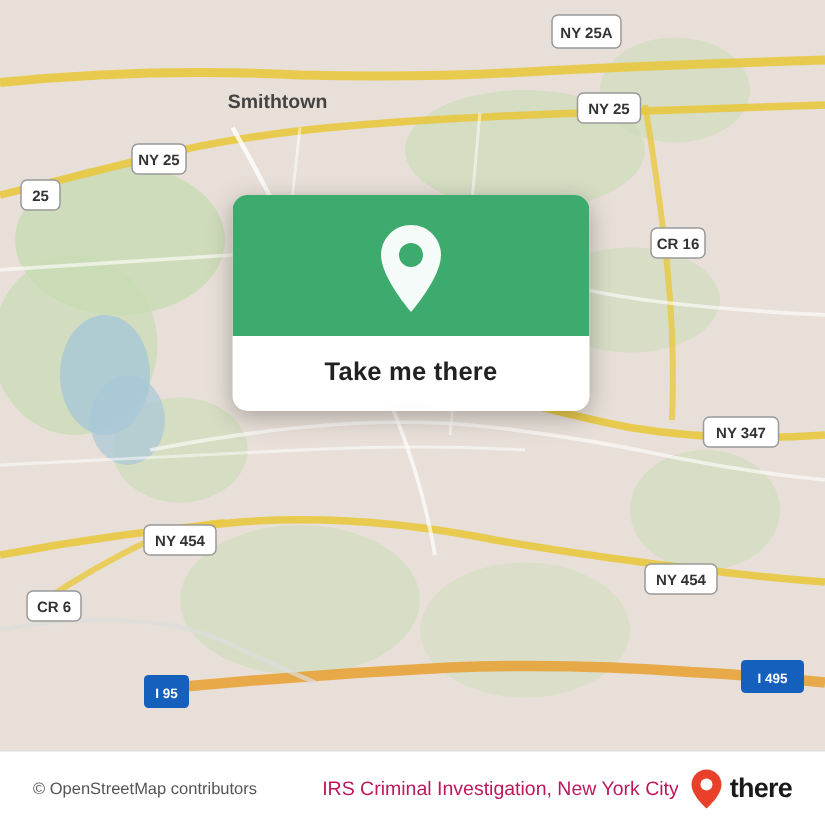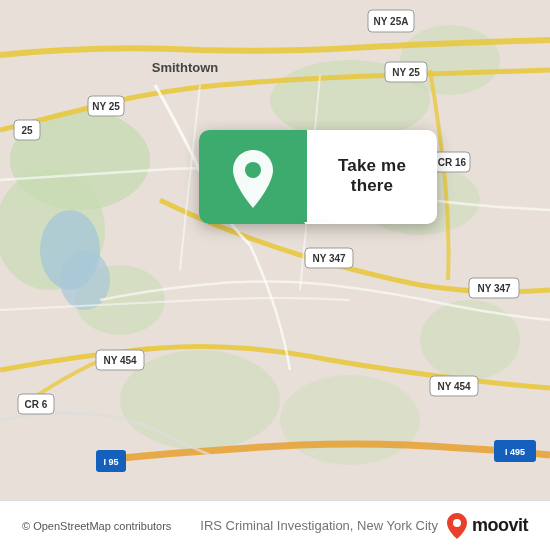--- a/index.html
+++ b/index.html
@@ -29,23 +29,23 @@
     
     #popup-card {
       position: absolute;
       top: 130px;
       left: 155px;
       width: 238px;
       background: white;
       border-radius: 10px;
       box-shadow: 0 4px 16px rgba(0,0,0,0.28);
       display: flex;
-      align-items: center;
-      overflow: hidden;
-      margin-left: 44px;
+      flex-direction: column;
+      align-items: center;
+      overflow: hidden;
     }
 
     #popup-green-area {
       width: 100%;
       background: #3daa6e;
       display: flex;
       align-items: center;
       justify-content: center;
       padding: 18px 0 14px 0;
     }
@@ -121,21 +121,21 @@
 
     #moovit-wordmark {
       font-size: 18px;
       font-weight: 700;
       color: #1a1a1a;
       letter-spacing: -0.5px;
     }
 
     #location-title {
       font-size: 13px;
-      color: #737373;
+      color: #be185d;
       font-weight: 500;
       white-space: nowrap;
       overflow: hidden;
       text-overflow: ellipsis;
       max-width: 300px;
     }
   </style>
 </head>
 <body>
 
@@ -244,15 +244,15 @@
 
 <div id="bottom-bar">
   <span id="copyright-text">© OpenStreetMap contributors</span>
   <span id="location-title">IRS Criminal Investigation, New York City</span>
   <div id="moovit-logo">
 
     <svg id="moovit-pin" width="22" height="28" viewBox="0 0 22 28" xmlns="http://www.w3.org/2000/svg">
       <path d="M11 1C5.48 1 1 5.48 1 11c0 7.5 10 16 10 16s10-8.5 10-16c0-5.52-4.48-10-10-10z" fill="#e8402a"></path>
       <circle cx="11" cy="11" r="4" fill="white"></circle>
     </svg>
-    <span id="moovit-wordmark">moovit</span>
+    <span id="moovit-wordmark">there</span>
   </div>
 </div>
 
 </body></html>

